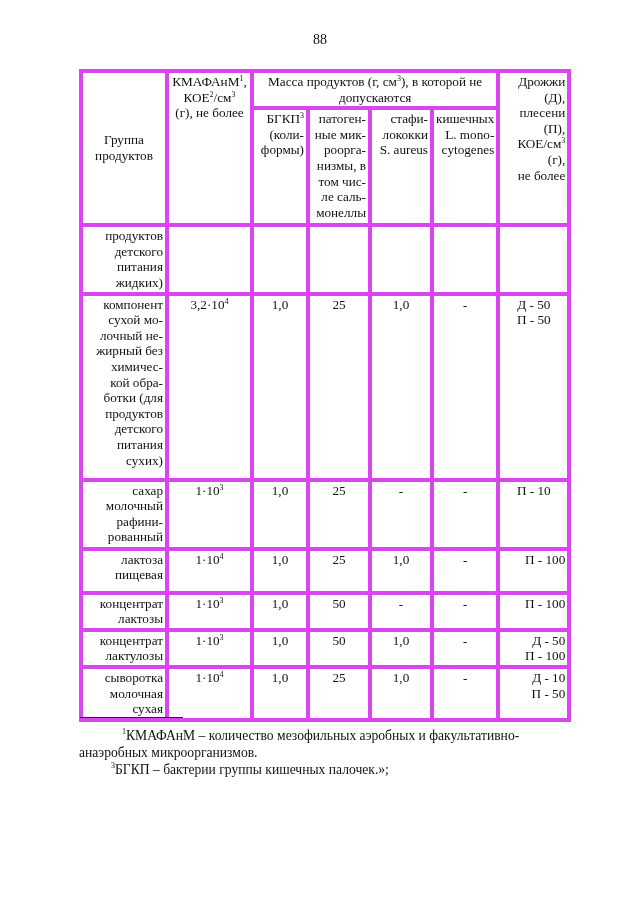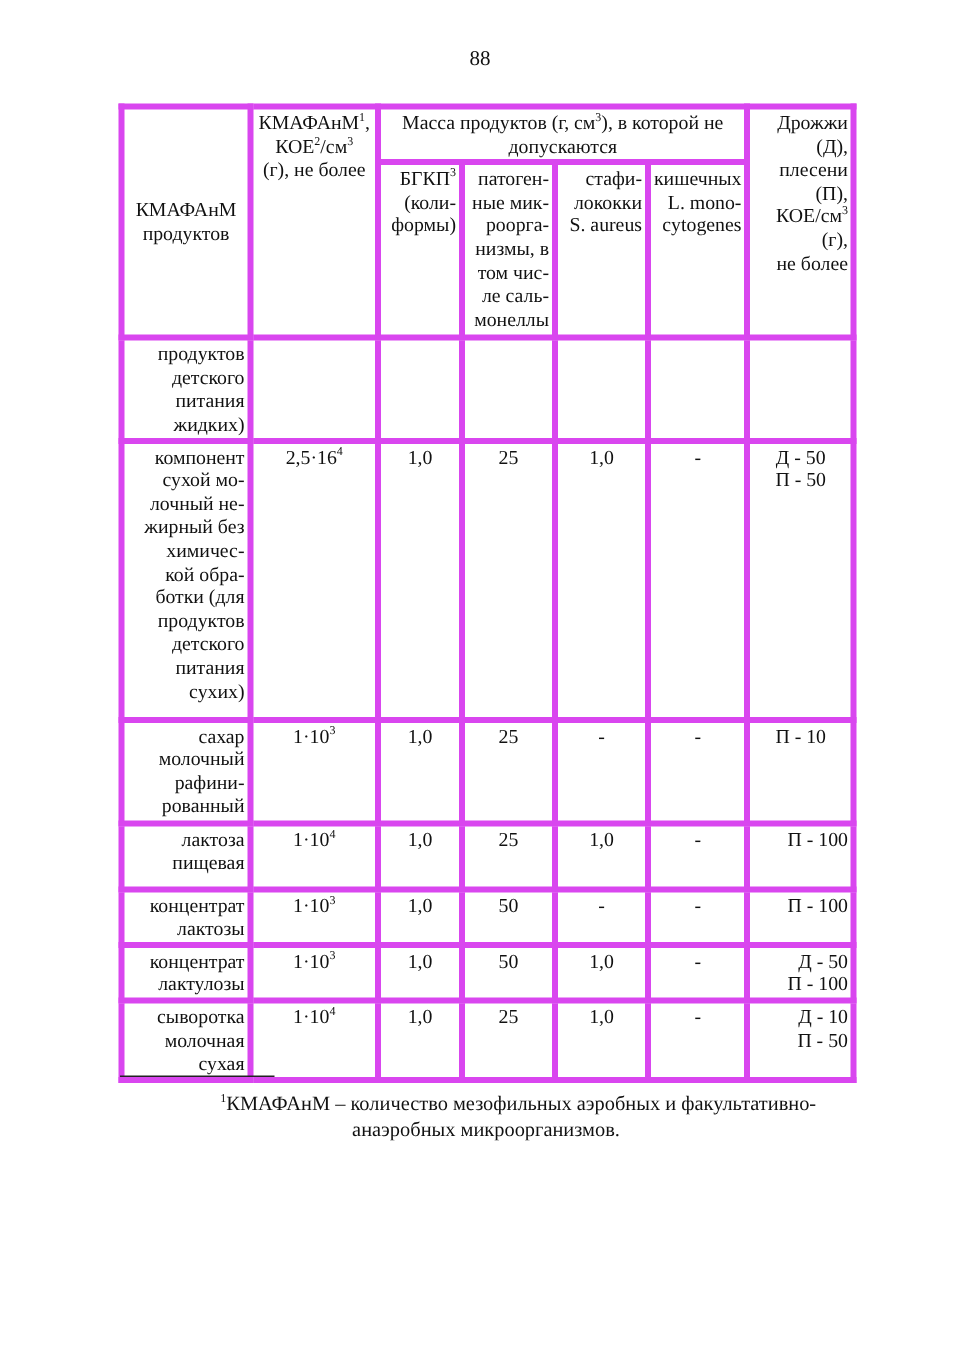--- a/index.html
+++ b/index.html
@@ -7,21 +7,21 @@
          font-family:"Liberation Serif", "DejaVu Serif", serif; color:#111; }
   .page-num { position:absolute; top:32px; left:0; width:640px; text-align:center; font-size:14px; }
   table.main { position:absolute; left:79px; top:69px; border-collapse:collapse; table-layout:fixed;
                font-size:13.2px; line-height:15.6px; }
   table.main td { border:4px solid #d946ef; vertical-align:top; padding:1px 2px; }
   .c { text-align:center; }
   .l { text-align:right; }
   sup { font-size:8px; line-height:0; vertical-align:super; }
   .footline { position:absolute; left:80px; top:717px; width:103px; border-top:1px solid #222; }
   .notes { position:absolute; left:79px; top:727px; width:490px; font-size:13.6px; line-height:17px; }
-  .notes p { margin:0;text-align:center; }
+  .notes p { margin:0; }
   .ind { text-indent:43px; }
   .ind2 { padding-left:32px; }
   .ml { white-space:pre-line; }
 </style>
 </head>
 <body>
 
 <div class="page-num">88</div>
 
 <table class="main">
@@ -30,21 +30,21 @@
       <col style="width:85px">
       <col style="width:56px">
       <col style="width:62px">
     <col style="width:62px">
       <col style="width:64px">
       <col style="width:71px">
   </colgroup>
   <tbody>
       <tr style="height:35px">
     <td rowspan="2" class="c" style="vertical-align:middle;padding-top:0">
-      <span class="ml">КМАФАнМ продуктов</span>
+      <span class="ml">Группа продуктов</span>
     </td>
     <td rowspan="2" class="c">
       <span>КМАФАнМ</span><sup>1</sup>,<br>
       <span>КОЕ</span><sup>2</sup><span>/см</span><sup>3</sup><br>
       <span>(г), не более</span>
     </td>
     <td colspan="4" class="c">
       <span>Масса продуктов (г, см</span><sup>3</sup><span>), в которой не допускаются</span>
     </td>
     <td rowspan="2" class="l">
@@ -94,21 +94,21 @@
 сухой мо-
 лочный не-
 жирный без
 химичес-
 кой обра-
 ботки (для
 продуктов
 детского
 питания
 сухих)</td>
-    <td class="c"><span>2,5·16</span><sup>4</sup></td>
+    <td class="c"><span>3,2·10</span><sup>4</sup></td>
     <td class="c">1,0</td>
     <td class="c">25</td>
     <td class="c">1,0</td>
     <td class="c">-</td>
     <td class="c ml">Д - 50
 П - 50</td>
   </tr>
   <tr style="height:69px">
     <td class="l ml">сахар
 молочный
@@ -164,13 +164,14 @@
     <td class="l ml" style="padding-left:10px">Д - 10
 П - 50</td>
   </tr>
 </tbody>
   </table>
 
 <div class="footline"></div>
 
 <div class="notes">
   <p class="ind"><sup>1</sup><span>КМАФАнМ – количество мезофильных аэробных и факультативно-анаэробных микроорганизмов.</span></p>
+  <p class="ind2"><sup>3</sup><span>БГКП – бактерии группы кишечных палочек.»;</span></p>
 </div>
 
 </body></html>

